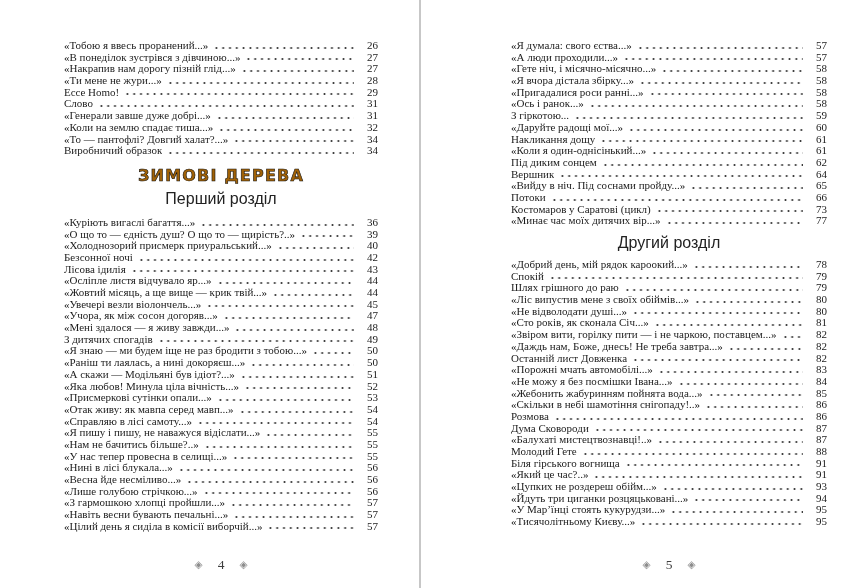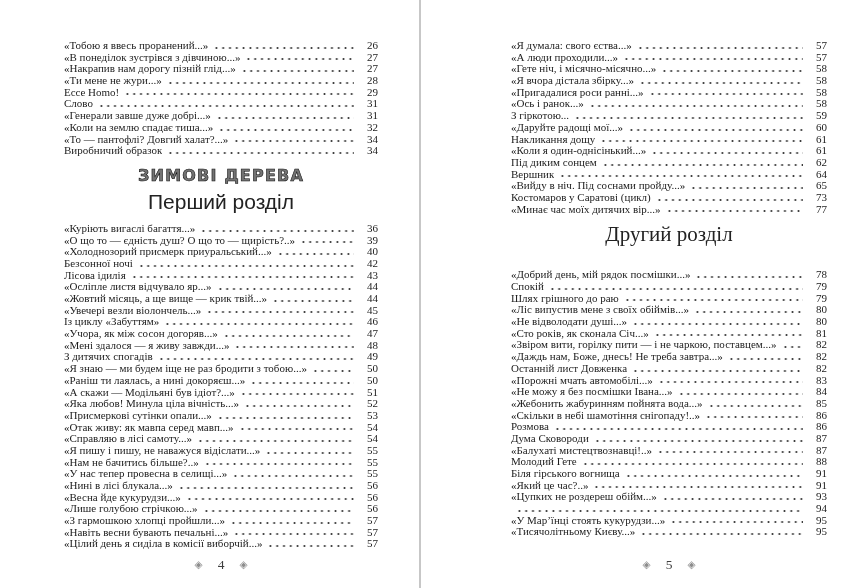--- a/index.html
+++ b/index.html
@@ -24,29 +24,29 @@
   .row .dots{
     flex:1 1 8px;min-width:8px;align-self:flex-end;height:4px;
     margin:0 2px 2px 5px;
     background-image:radial-gradient(circle at 50% 50%, #3c3c3c 0.9px, rgba(0,0,0,0) 1.2px);
     background-size:6.8px 4px;background-repeat:repeat-x;
   }
   .row .p{flex:0 0 22px;width:22px;text-align:right;font-size:11px;color:#1c1c1c;}
   h1.part{
     font-family:"DejaVu Sans", sans-serif;font-weight:900;
     font-size:16px;letter-spacing:1.2px;text-transform:uppercase;
-    text-align:center;margin:9px 0 0 0;color:#737373;
+    text-align:center;margin:9px 0 0 0;color:#a16207;
     -webkit-text-stroke:0.6px #101010;
   }
   h2.section{
     font-family:"Liberation Sans", sans-serif;font-weight:400;
-    font-size:21px;text-align:center;color:#222;
+    font-size:16px;text-align:center;color:#222;
   }
   .page.left h2.section{margin:5px 0 9px 0;}
-  .page.right h2.section{margin:7px 0 22px 0;font-family:Liberation Serif, serif;}
+  .page.right h2.section{margin:7px 0 7px 0;}
   .footer{
     position:absolute;left:0;right:0;bottom:15px;text-align:center;
     font-size:13.5px;color:#3f3f3f;
   }
   .footer .orn{
     color:#8d8d8d;font-size:10.5px;margin:0 15px;position:relative;top:-1px;
     font-family:"DejaVu Sans", sans-serif;
   }
 </style>
 </head>
@@ -165,25 +165,20 @@
           <span class="dots"></span>
           <span class="p">44</span>
         </li>
 
         <li class="row">
           <span class="t">«Увечері везли віолончель...»</span>
           <span class="dots"></span>
           <span class="p">45</span>
         </li>
 
-        <li class="row">
-          <span class="t">Із циклу «Забуттям»</span>
-          <span class="dots"></span>
-          <span class="p">46</span>
-        </li>
 
         <li class="row">
           <span class="t">«Учора, як між сосон догоряв...»</span>
           <span class="dots"></span>
           <span class="p">47</span>
         </li>
 
         <li class="row">
           <span class="t">«Мені здалося — я живу завжди...»</span>
           <span class="dots"></span>
@@ -256,21 +251,21 @@
           <span class="p">55</span>
         </li>
 
         <li class="row">
           <span class="t">«Нині в лісі блукала...»</span>
           <span class="dots"></span>
           <span class="p">56</span>
         </li>
 
         <li class="row">
-          <span class="t">«Весна йде кукурудзи...»</span>
+          <span class="t">«Весна йде несміливо...»</span>
           <span class="dots"></span>
           <span class="p">56</span>
         </li>
 
         <li class="row">
           <span class="t">«Лише голубою стрічкою...»</span>
           <span class="dots"></span>
           <span class="p">56</span>
         </li>
 
@@ -375,40 +370,45 @@
           <span class="dots"></span>
           <span class="p">64</span>
         </li>
 
         <li class="row">
           <span class="t">«Вийду в ніч. Під соснами пройду...»</span>
           <span class="dots"></span>
           <span class="p">65</span>
         </li>
 
+        <li class="row">
+          <span class="t">Потоки</span>
+          <span class="dots"></span>
+          <span class="p">66</span>
+        </li>
 
         <li class="row">
           <span class="t">Костомаров у Саратові (цикл)</span>
           <span class="dots"></span>
           <span class="p">73</span>
         </li>
 
         <li class="row">
           <span class="t">«Минає час моїх дитячих вір...»</span>
           <span class="dots"></span>
           <span class="p">77</span>
         </li>
       </ul>
 
     <h2 class="section">Другий розділ</h2>
 
     <ul class="toc">
 
         <li class="row">
-          <span class="t">«Добрий день, мій рядок посмішки...»</span>
+          <span class="t">«Добрий день, мій рядок кароокий...»</span>
           <span class="dots"></span>
           <span class="p">78</span>
         </li>
 
         <li class="row">
           <span class="t">Спокій</span>
           <span class="dots"></span>
           <span class="p">79</span>
         </li>
 
@@ -515,20 +515,21 @@
           <span class="p">91</span>
         </li>
 
         <li class="row">
           <span class="t">«Цупких не роздереш обійм...»</span>
           <span class="dots"></span>
           <span class="p">93</span>
         </li>
 
         <li class="row">
+          <span class="t">«Йдуть три циганки розцяцьковані...»</span>
           <span class="dots"></span>
           <span class="p">94</span>
         </li>
 
         <li class="row">
           <span class="t">«У Мар’їнці стоять кукурудзи...»</span>
           <span class="dots"></span>
           <span class="p">95</span>
         </li>
 

